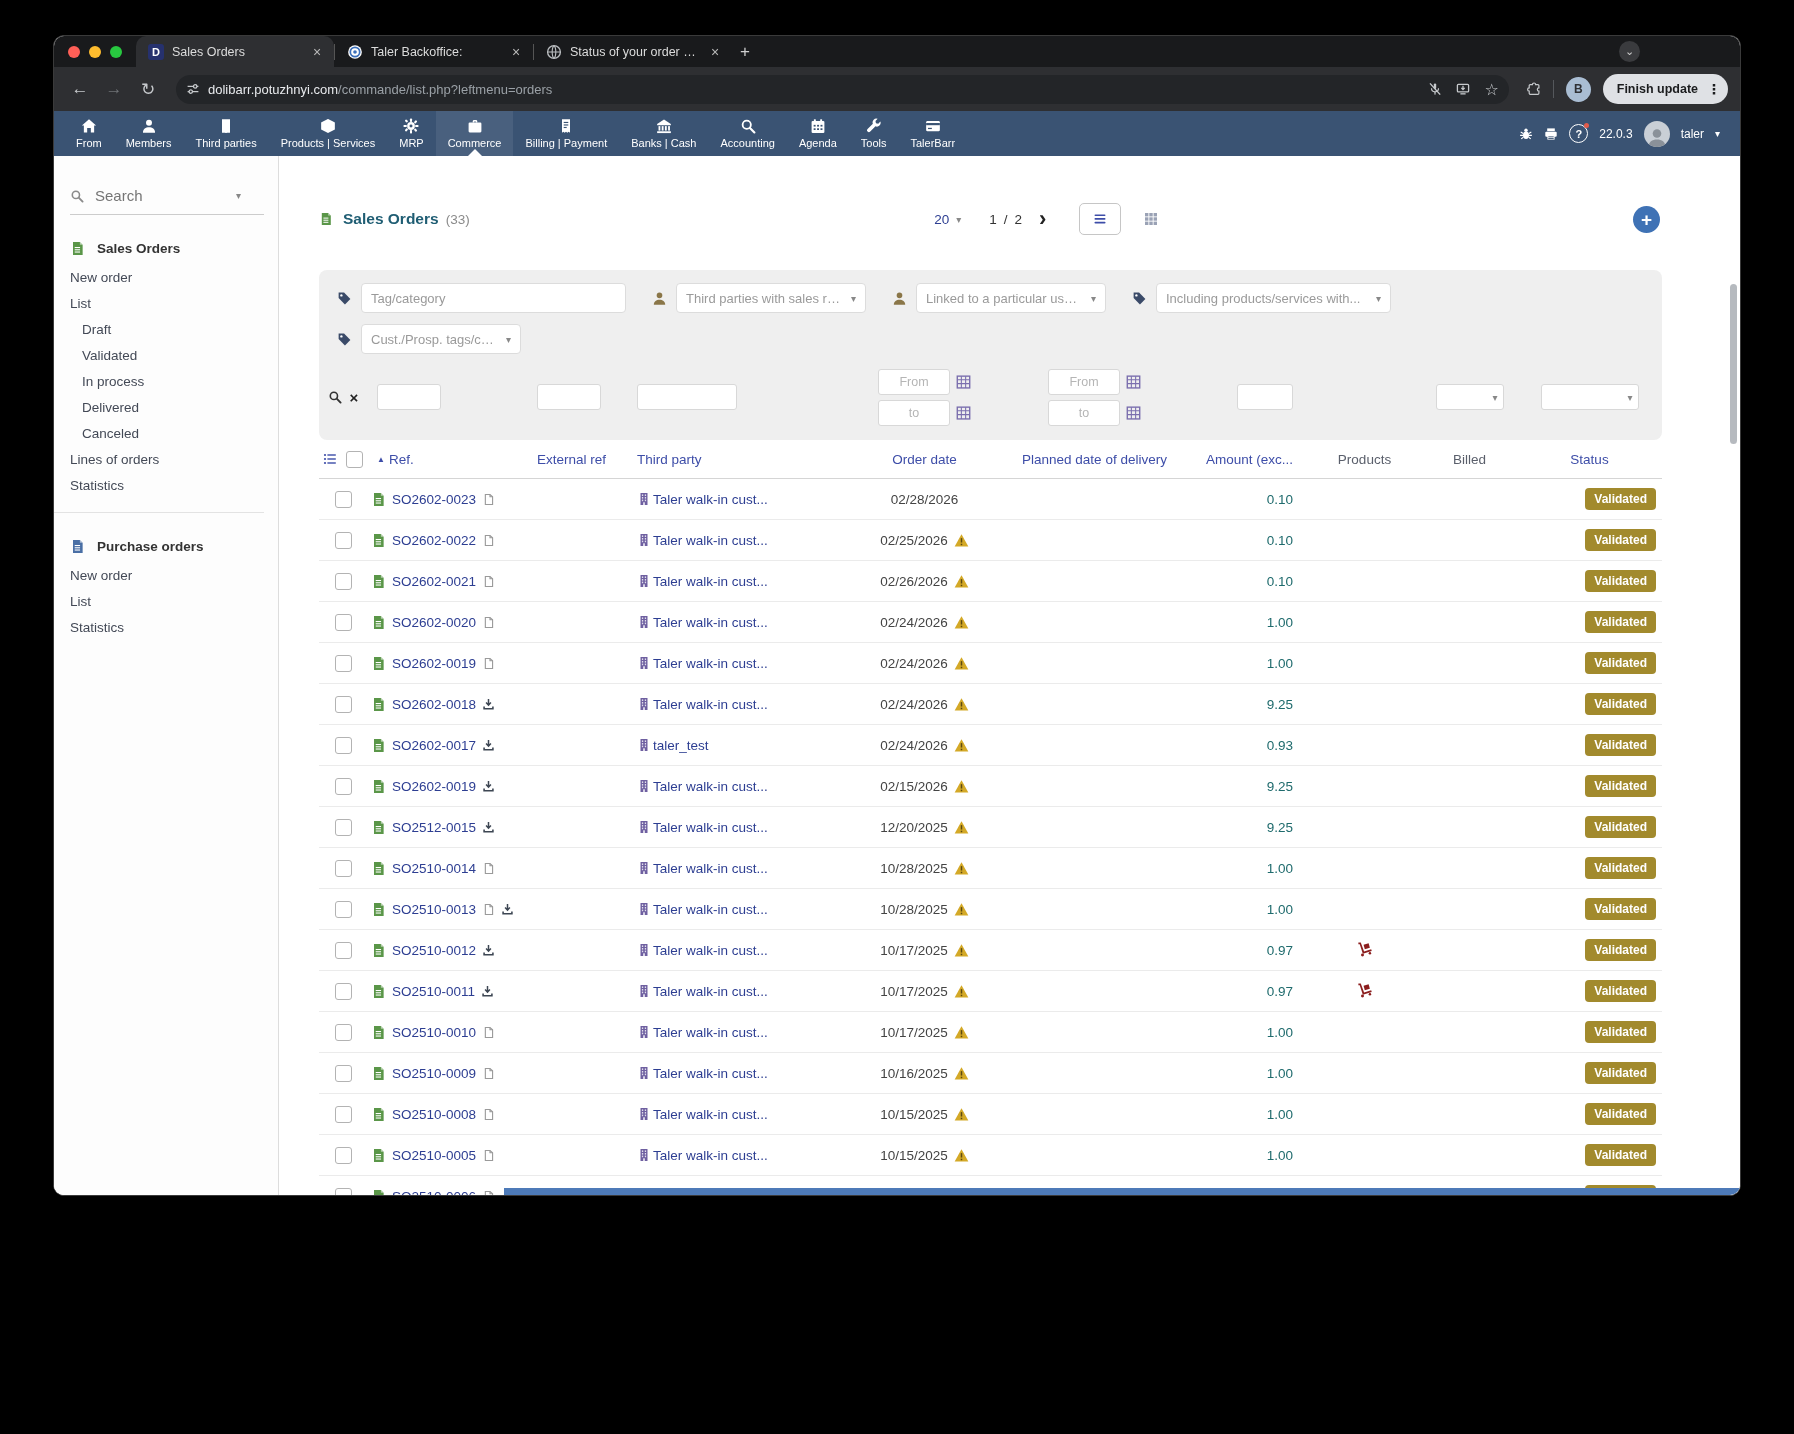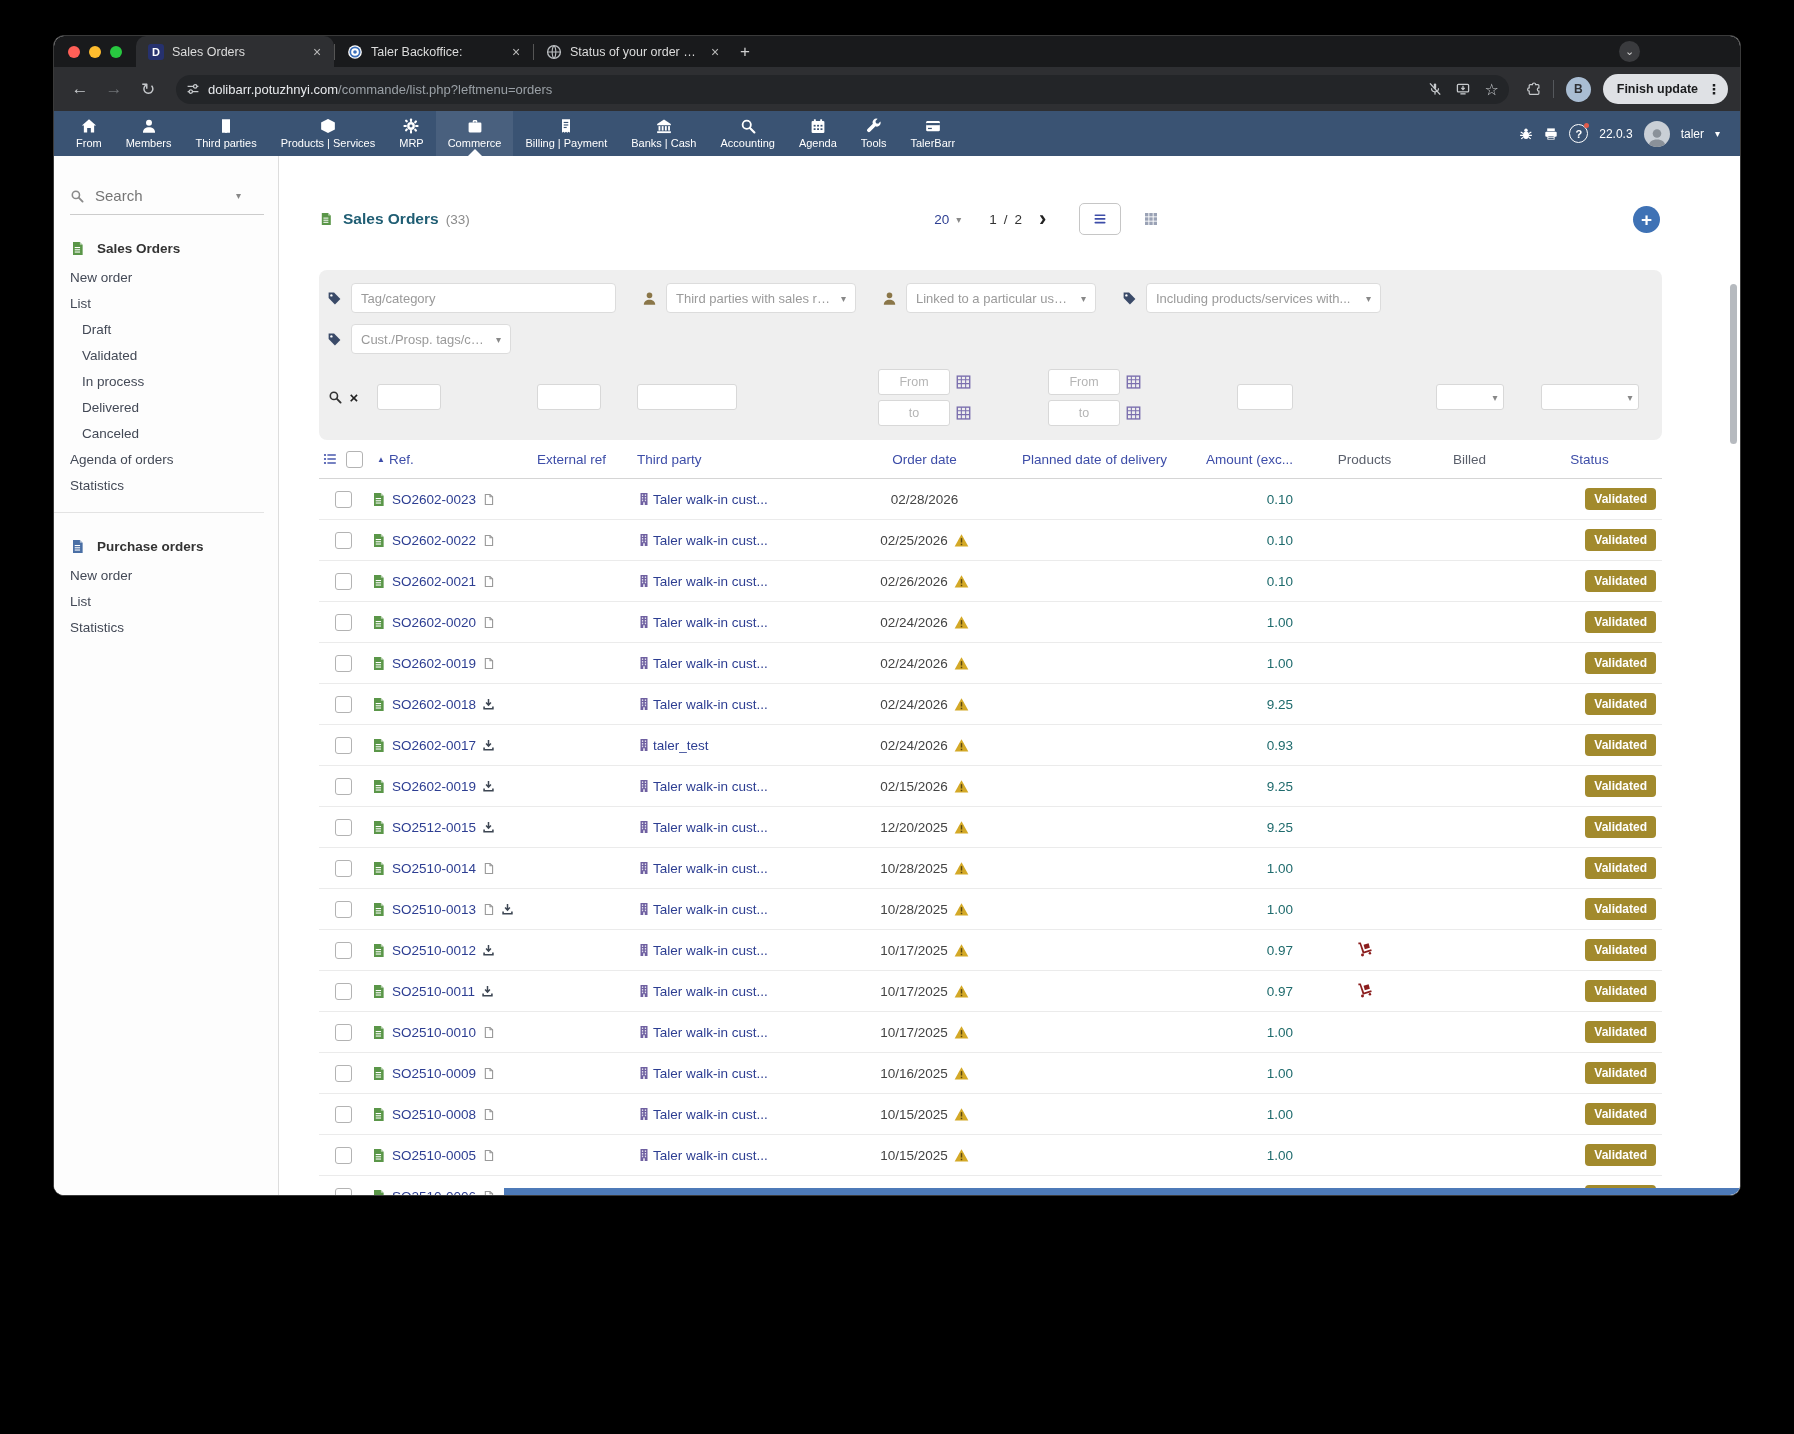--- a/index.html
+++ b/index.html
@@ -68,21 +68,21 @@
   .psize{color:#2d3e92;}
   .caret{color:#888;font-size:10px;}
   .chev{font-size:22px;font-weight:bold;color:#222;margin-left:10px;line-height:1;}
   .viewbtn{width:40px;height:30px;border:1px solid #c6c6c6;border-radius:5px;background:#fff;display:flex;
     align-items:center;justify-content:center;margin-left:26px;}
   .gridbtn{width:34px;height:30px;display:flex;align-items:center;justify-content:center;color:#9aa2b5;margin-left:6px;}
   .plusbtn{width:27px;height:27px;border-radius:50%;background:#3f72b5;color:#fff;font-size:19px;font-weight:bold;
     display:flex;align-items:center;justify-content:center;margin-left:auto;margin-right:0;line-height:1;}
   
   .fpanel{margin-top:36px;width:1343px;background:#efefef;border-radius:8px;padding:12px 0 10px 0;}
-  .frow{display:flex;align-items:center;gap:26px;padding:0 8px;height:32px;margin-bottom:9px;}
+  .frow{display:flex;align-items:center;gap:26px;padding:0 18px;height:32px;margin-bottom:9px;}
   .fgroup{display:flex;align-items:center;gap:9px;}
   .finput,.fselect{height:30px;background:#fff;border:1px solid #dcdcdc;border-radius:4px;box-sizing:border-box;
     font-size:13px;color:#9a9a9a;display:flex;align-items:center;padding:0 9px;font-family:inherit;}
   .fselect .caret{margin-left:auto;padding-left:8px;}
   input.finput{outline:none;}
   input.finput::placeholder{color:#9a9a9a;}
   
   .tgrid{display:grid;grid-template-columns:48px 170px 100px 210px 155px 185px 120px 115px 95px 145px;
     width:1343px;align-items:center;}
   .srow{height:66px;}
@@ -431,21 +431,21 @@
             </span>
             <span>Sales Orders</span>
           </div>
           <div class="sb-item">New order</div>
           <div class="sb-item">List</div>
           <div class="sb-item ind">Draft</div>
           <div class="sb-item ind">Validated</div>
           <div class="sb-item ind">In process</div>
           <div class="sb-item ind">Delivered</div>
           <div class="sb-item ind">Canceled</div>
-          <div class="sb-item">Agenda of orders</div>
+          <div class="sb-item">Lines of orders</div>
           <div class="sb-item">Statistics</div>
           <div class="sb-divider"></div>
           <div class="sb-section-title">
             <span class="icon" style="color: rgb(74, 111, 165);">
               <svg width="15" height="15" viewBox="0 0 14 14" xmlns="http://www.w3.org/2000/svg">
                 <path fill="currentColor" d="M2.8 1h6.4l2.6 2.6v9.4H2.8z"></path>
                 <path fill="#fff" opacity=".55" d="M9.2 1v2.6h2.6z"></path>
                 <g fill="#fff">
                   <rect x="4.4" y="5.6" width="5" height="1"></rect>
                   <rect x="4.4" y="7.7" width="5" height="1"></rect>

